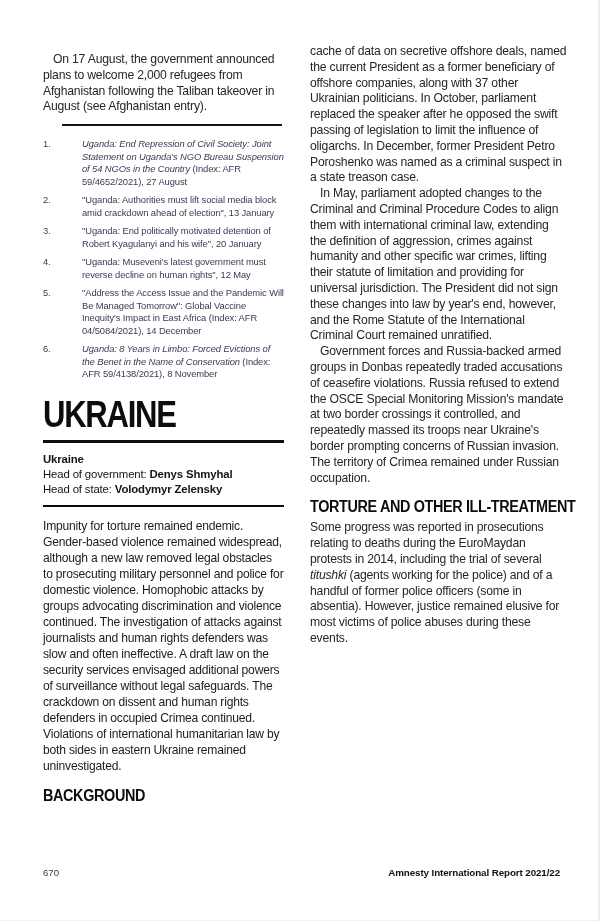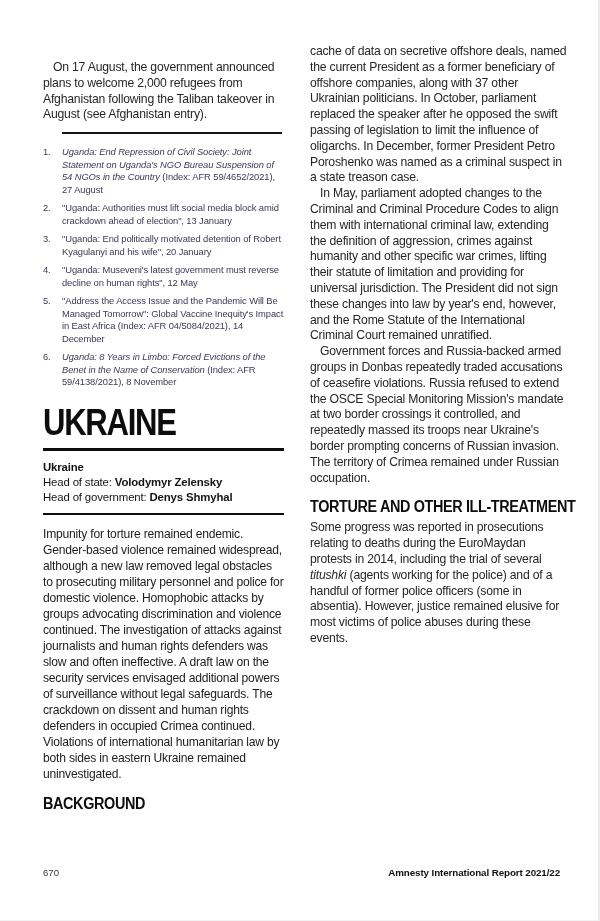--- a/index.html
+++ b/index.html
@@ -1,40 +1,40 @@
 <!DOCTYPE html>
 <html><head>
 <meta charset="utf-8">
 <style>
   html,body { margin:0; padding:0; background:#ffffff; }
   .page {
     position:relative; width:600px; height:921px; background:#ffffff;
     font-family:"Liberation Sans", sans-serif; overflow:hidden;
     box-shadow: inset -2px 0 0 #ececec, inset 0 -1px 0 #f2f2f2;
   }
-  .col-left  { position:absolute; left:43px;  top:60px; width:241px; }
+  .col-left  { position:absolute; left:43px;  top:52px; width:241px; }
   .col-right { position:absolute; left:303px; top:44px; width:258px;margin-left:7px; }
 
   p { margin:0; }
   .body-text {
     font-size:12.2px; line-height:15.8px; color:#262626; letter-spacing:-0.2px;
   }
   .indent { text-indent:10px; }
 
   .fn-rule {
     height:0; border:none; border-top:2.5px solid #161616;
     width:220px; margin:9px 0 12px 19px;
   }
   .footnotes { margin:0; }
   .footnote {
     display:flex; margin-bottom:6px;
     font-size:9.4px; line-height:12.5px; color:#3a3a55; letter-spacing:-0.1px;
   }
   .fn-num { flex:none; width:19px; }
-  .fn-body { flex:1; }
+  .fn-body { flex:1;margin-left:20px; }
   .fn-italic { font-style:italic; }
 
   .country-heading {
     font-size:37px; font-weight:bold; color:#0d0d0d; line-height:36px;
     letter-spacing:-1.5px; transform:scaleX(0.84); transform-origin:0 50%;
     margin-top:16px; white-space:nowrap;
   }
   .rule-thick { height:0; border:none; border-top:3px solid #0d0d0d; margin:7px 0 9px 0; }
   .rule-med   { height:0; border:none; border-top:2.3px solid #0d0d0d; margin:8px 0 11px 0; }
 
@@ -97,22 +97,22 @@
         <span class="fn-num">6.</span>
         <span class="fn-body"><span class="fn-italic">Uganda: 8 Years in Limbo: Forced Evictions of the Benet in the Name of Conservation</span><span> (Index: AFR 59/4138/2021), 8 November</span></span>
       </div>
     </div>
 
     <div class="country-heading">UKRAINE</div>
     <div class="rule-thick"></div>
 
     <div class="country-info">
       <div class="bold">Ukraine</div>
+      <div><span>Head of government: </span><span class="bold">Denys Shmyhal</span></div>
       <div><span>Head of state: </span><span class="bold">Volodymyr Zelensky</span></div>
-      <div><span>Head of government: </span><span class="bold">Denys Shmyhal</span></div>
     </div>
     <div class="rule-med"></div>
 
     <p class="summary">Impunity for torture remained endemic. Gender-based violence remained widespread, although a new law removed legal obstacles to prosecuting military personnel and police for domestic violence. Homophobic attacks by groups advocating discrimination and violence continued. The investigation of attacks against journalists and human rights defenders was slow and often ineffective. A draft law on the security services envisaged additional powers of surveillance without legal safeguards. The crackdown on dissent and human rights defenders in occupied Crimea continued. Violations of international humanitarian law by both sides in eastern Ukraine remained uninvestigated.</p>
 
     <div class="section-heading">BACKGROUND</div>
   </div>
 
   <div class="col-right">
     <p class="body-text">cache of data on secretive offshore deals, named the current President as a former beneficiary of offshore companies, along with 37 other Ukrainian politicians. In October, parliament replaced the speaker after he opposed the swift passing of legislation to limit the influence of oligarchs. In December, former President Petro Poroshenko was named as a criminal suspect in a state treason case.</p>

